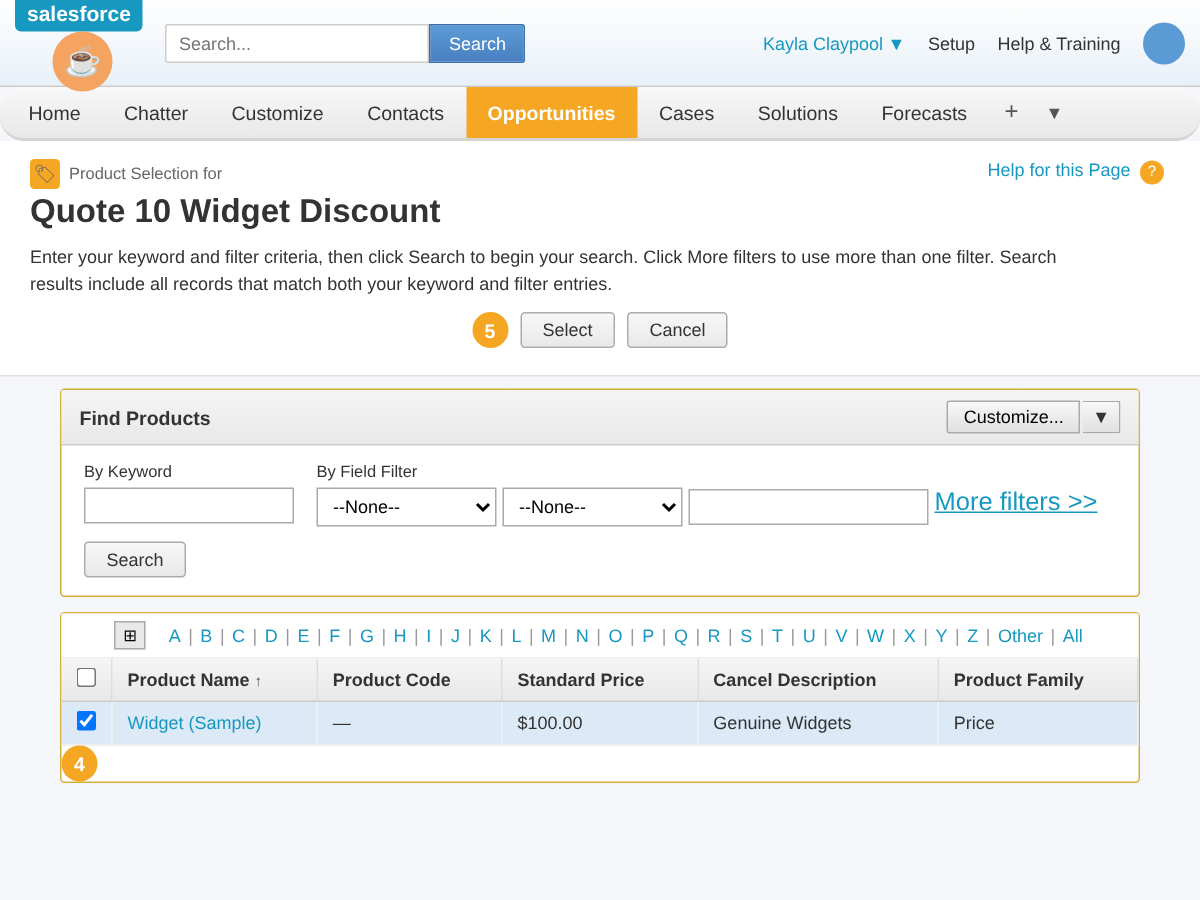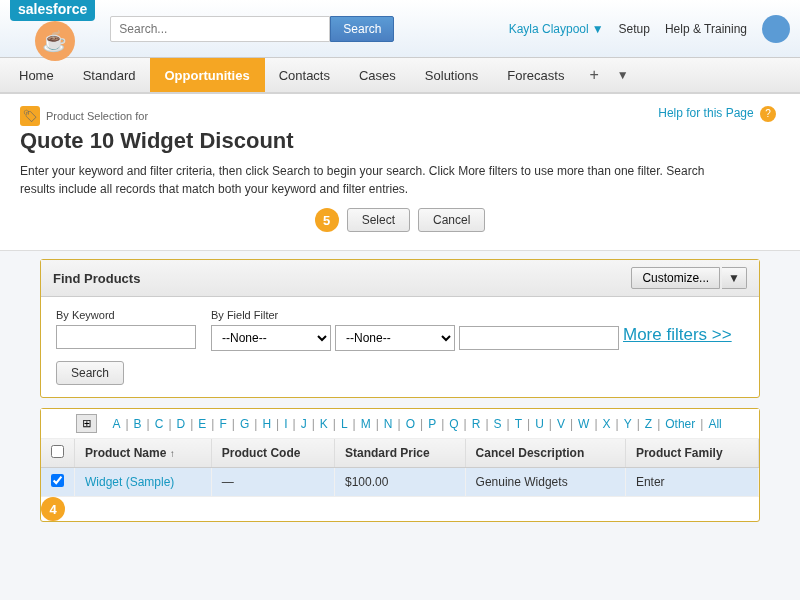--- a/index.html
+++ b/index.html
@@ -42,21 +42,21 @@
     .search-bar {
       display: flex;
       align-items: center;
       flex: 1;
       max-width: 300px;
     }
     .search-bar input {
       border: 1px solid #ccc;
       padding: 5px 8px;
       font-size: 12px;
-      width: 220px;
+      width: 176px;
       color: #999;
       border-radius: 2px 0 0 2px;
     }
     .search-bar button {
       background: linear-gradient(to bottom, #5b9bd5, #4a7fc1);
       color: white;
       border: 1px solid #3a6faf;
       padding: 5px 12px;
       cursor: pointer;
       font-size: 12px;
@@ -90,20 +90,21 @@
     }
 
     
     .navbar {
       background: linear-gradient(to bottom, #f8f8f8, #e8e8e8);
       border-bottom: 2px solid #d4d4d4;
       display: flex;
       align-items: stretch;
       height: 36px;
       padding: 0 5px;
+      border-radius: 16px;
     }
     .nav-item {
       padding: 0 14px;
       display: flex;
       align-items: center;
       font-size: 13px;
       color: #333;
       cursor: pointer;
       border-right: 1px solid transparent;
       white-space: nowrap;
@@ -437,23 +438,24 @@
       <span>▼</span>
     </span>
     <a class="header-link">Setup</a>
     <a class="header-link">Help &amp; Training</a>
     <div class="header-avatar"></div>
   </div>
 </div>
 
 <div class="navbar">
   <div class="nav-item">Home</div>
-  <div class="nav-item">Standard</div>
+  <div class="nav-item">Chatter</div>
+  <div class="nav-item">Customize</div>
+  <div class="nav-item">Contacts</div>
   <div class="nav-item active">Opportunities</div>
-  <div class="nav-item">Contacts</div>
   <div class="nav-item">Cases</div>
   <div class="nav-item">Solutions</div>
   <div class="nav-item">Forecasts</div>
   <div class="nav-plus">+</div>
   <div class="nav-arrow">▼</div>
 </div>
 
 <div class="main-content">
 
   <div class="page-header">
@@ -597,21 +599,21 @@
             <tr class="selected">
               <td class="checkbox-cell">
                 <input type="checkbox" checked="" style="">
               </td>
               <td>
                 <a class="product-link">Widget (Sample)</a>
               </td>
               <td>—</td>
               <td>$100.00</td>
               <td>Genuine Widgets</td>
-              <td>Enter</td>
+              <td>Price</td>
             </tr>
           </tbody>
         </table>
         <div style="position:relative; height:24px;">
           <div class="step4-badge">4</div>
         </div>
       </div>
     </div>
 
   </div>

